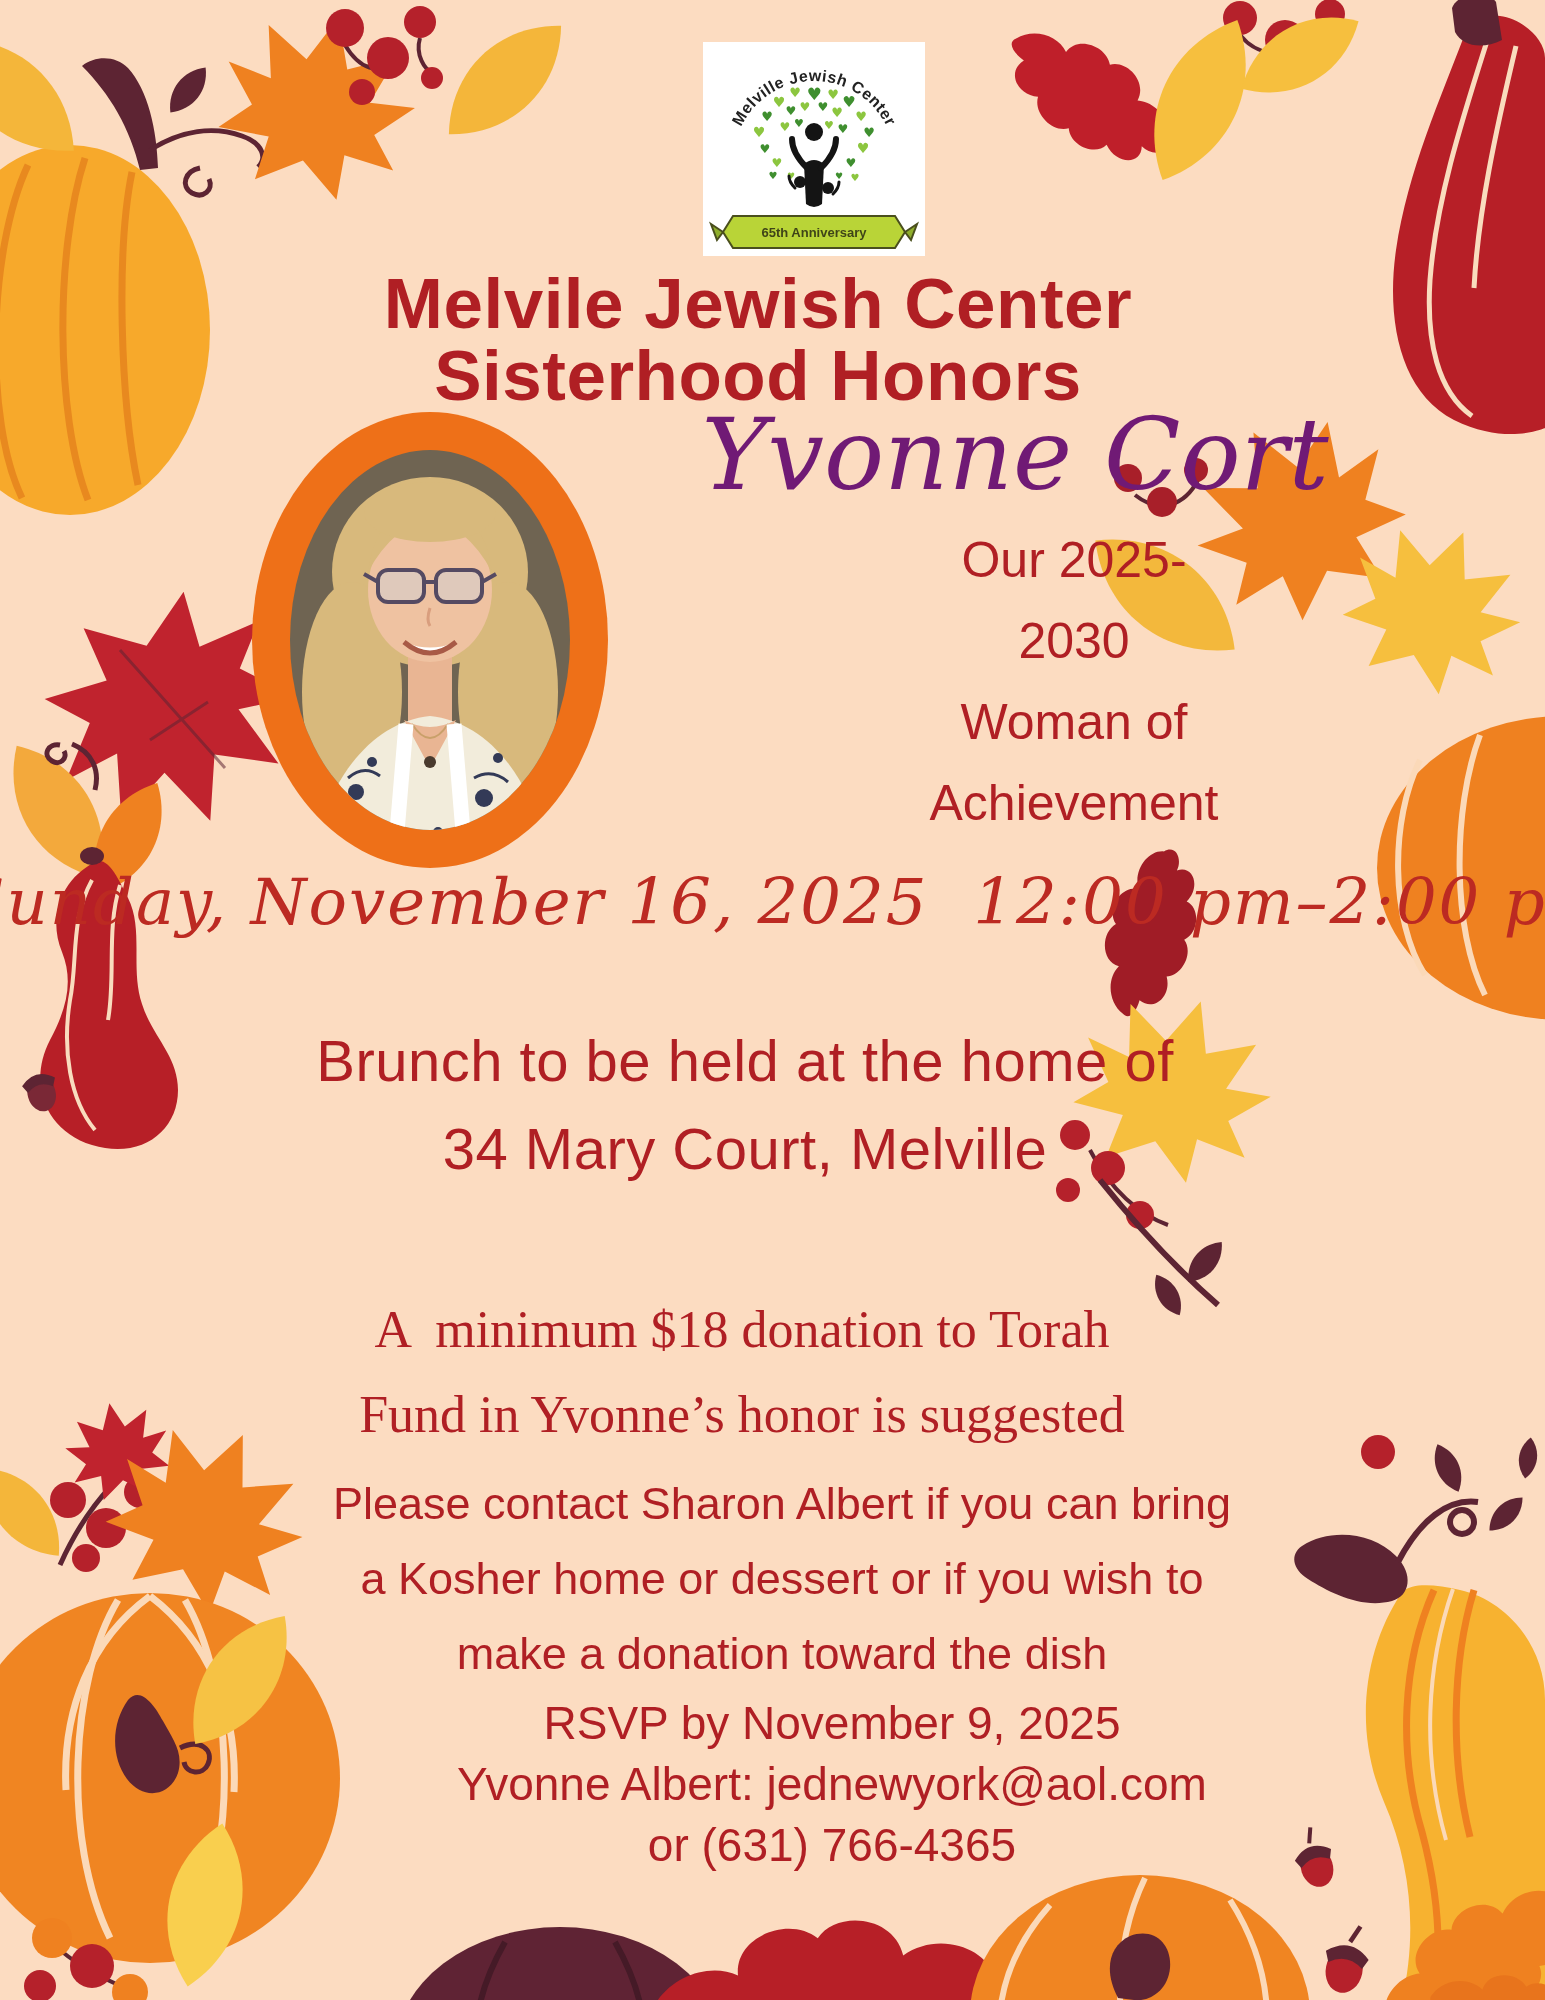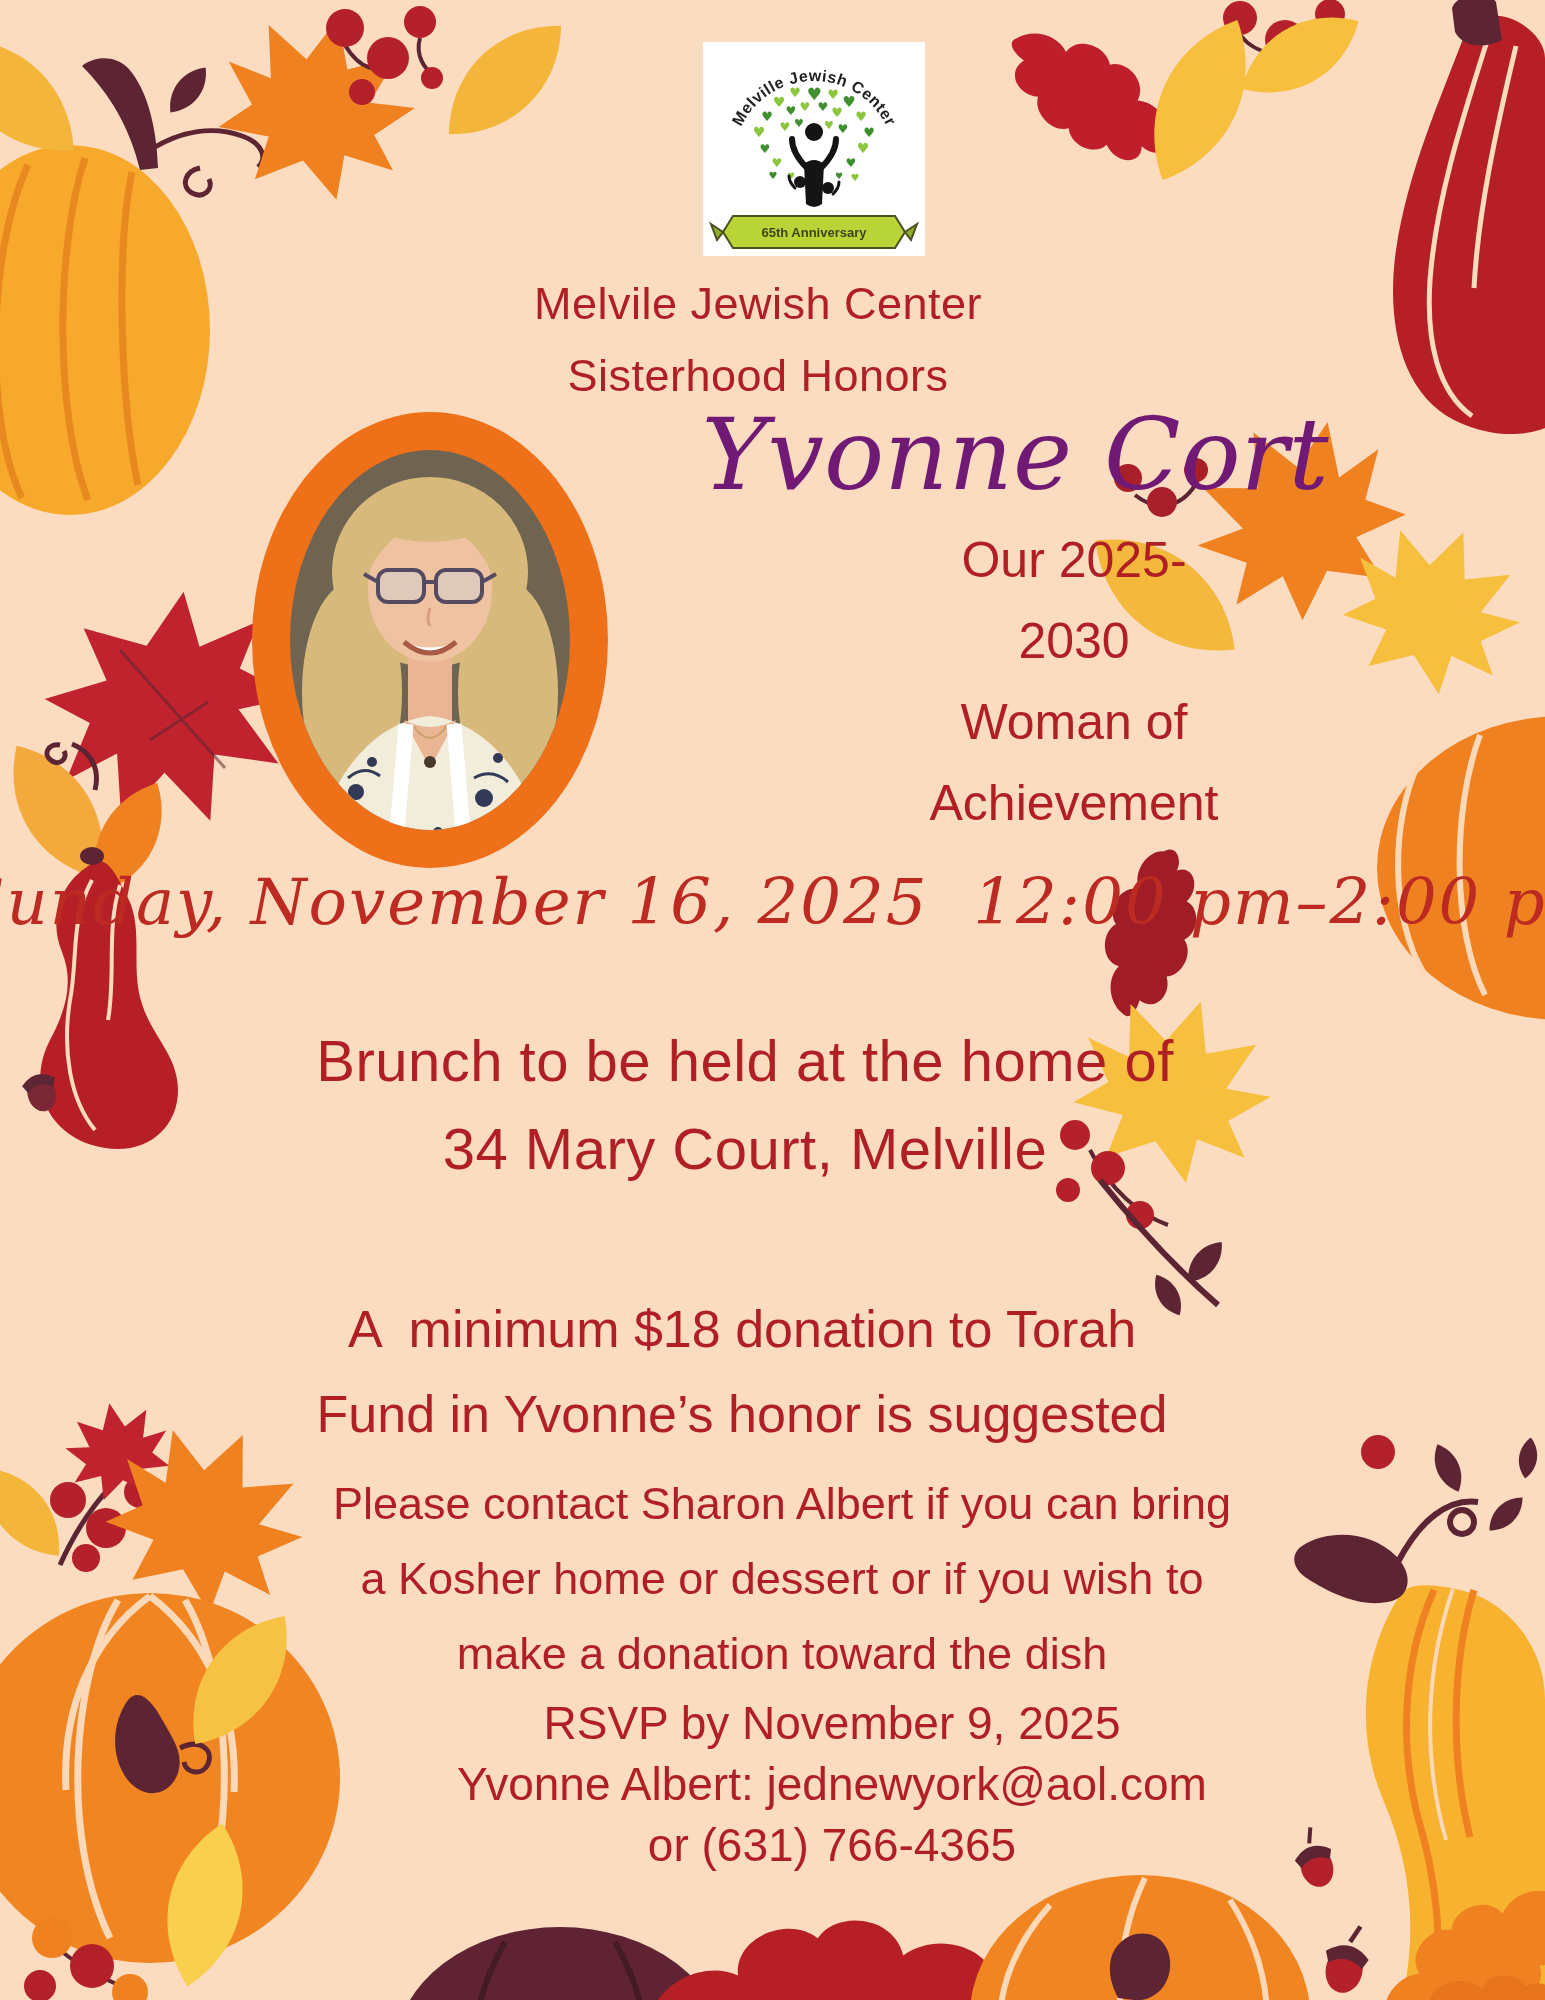--- a/index.html
+++ b/index.html
@@ -7,26 +7,26 @@
     position:relative;width:1545px;height:2000px;margin:0 auto;
     background:#fcdcc1;overflow:hidden;
     font-family:"Liberation Sans","DejaVu Sans",sans-serif;
   }
   .deco{position:absolute;inset:0;z-index:0;pointer-events:none;}
   .art{position:absolute;z-index:1;}
   .t{position:absolute;z-index:2;transform:translateX(-50%);
      color:#b01f24;text-align:center;font-weight:500;}
   .t-line{display:block;white-space:pre;}
   .script{font-family:"DejaVu Serif","Liberation Serif",serif;font-style:italic;font-weight:400;}
-  #title-block{left:758px;top:268px;font-size:45px;line-height:72px;letter-spacing:.5px;}
+  #title-block{left:758px;top:268px;font-size:71px;line-height:72px;letter-spacing:.5px;font-weight:bold;}
   #name-block{left:1015px;top:399px;font-size:100px;line-height:112px;color:#701a75;}
   #honor-block{left:1074px;top:520px;font-size:50px;line-height:81px;}
   #date-block{left:785px;top:866px;font-size:64px;line-height:72px;letter-spacing:2px;color:#bc2a22;}
   #brunch-block{left:745px;top:1017px;font-size:58px;line-height:88px;letter-spacing:.5px;}
-  #donation-block{left:742px;top:1287px;font-size:52px;line-height:85px;}
+  #donation-block{left:742px;top:1287px;font-size:52px;line-height:85px;font-family:Liberation Serif, serif;}
   #contact-block{left:782px;top:1466px;font-size:45px;line-height:75px;}
   #rsvp-block{left:832px;top:1693px;font-size:46px;line-height:61px;}
   #logo-box{left:703px;top:42px;width:222px;height:214px;}
   #photo-frame{left:252px;top:412px;width:356px;height:456px;}
 </style>
 </head>
 <body>
 
 <div class="page">
 

